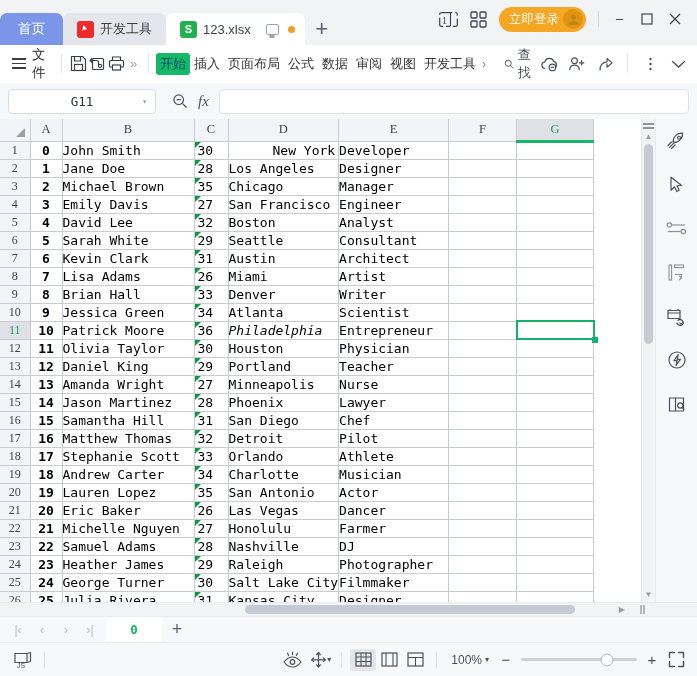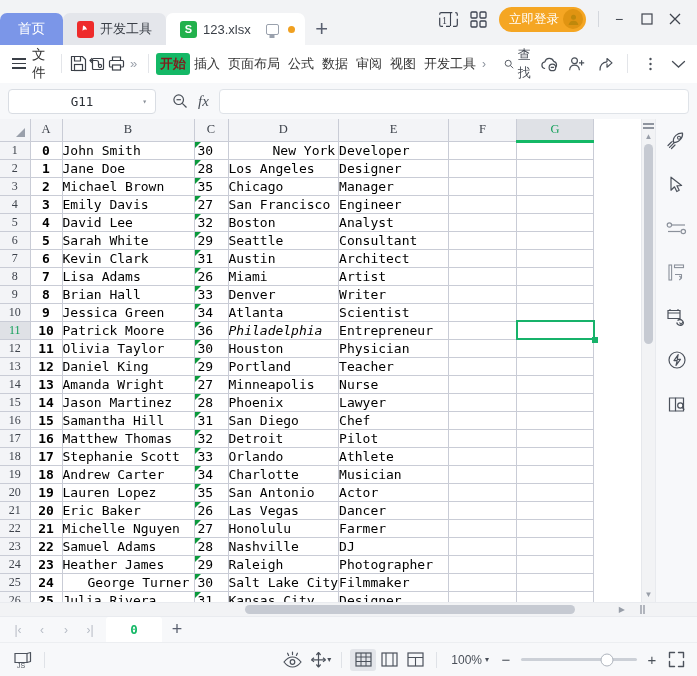--- a/index.html
+++ b/index.html
@@ -55,21 +55,21 @@
     border-bottom: 1px solid #fff;
   }
   .file-btn { display:flex; align-items:center; gap:6px; font-size:13.5px; color:#333; padding: 0 8px 0 2px; }
   .hamburger { display:inline-flex; flex-direction:column; gap:3px; }
   .hamburger i { display:block; width:14px; height:1.6px; background:#3a3f47; }
   .rdiv { width:1px; height:19px; background:#e3e5e9; margin: 0 7px; }
   .qicon { width:26px; height:26px; display:flex;align-items:center;justify-content:center;color:#333; }
   .chev { color:#9aa0aa; font-size:13px; padding: 0 4px; }
   .rtabs { display:flex; align-items:center; gap:0; font-size:13px; color:#333; }
   .rtab { padding: 2px 4px; white-space:nowrap; }
-  .rtab.active { background:#14b866; color:#7f1d1d; border-radius:3px; padding: 2px 4px; font-weight: bold; }
+  .rtab.active { background:#14b866; color:#0c4a6e; border-radius:3px; padding: 2px 4px; }
   .rtab-more { color:#8b929d; font-size: 12px; padding: 0 4px 0 2px; }
   .find { display:flex; align-items:center; gap:4px; font-size:13px; color:#4a4f58; margin-left: 14px; }
   .ribbon-right { margin-left:auto; display:flex; align-items:center; gap:2px; }
 
   
   .fbar { height:36px; background:#f7f8fa; display:flex; align-items:center; padding: 0 6px 0 8px; flex:0 0 36px; gap: 0; }
   .namebox {
     width: 148px; height: 25px; background:#fff; border:1px solid #d9dde3; border-radius:4px;
     display:flex; align-items:center; justify-content:center; position:relative;
     font-family:"DejaVu Sans Mono","Liberation Mono",monospace; font-size:12.5px; color:#2b2f36;
@@ -607,21 +607,21 @@
               <td class="cell" style="width: 132px; margin-left: 28px;">Heather James</td>
               <td class="cell num" style="width: 34px;"><span style="padding-left: 3px;">29</span></td>
               <td class="cell" style="width: 102px; margin-top: 36px;">Raleigh</td>
               <td class="cell" style="width: 110px;">Photographer</td>
               <td class="cell empty" style="width: 68px;"></td>
               <td class="cell empty" style="width: 77px;"></td>
             </tr>
             <tr>
               <td class="rowh">25</td>
               <td class="cell bold" style="width: 32px;">24</td>
-              <td class="cell" style="width: 132px; padding-left: 25px;">George Turner</td>
+              <td class="cell" style="width: 132px;">George Turner</td>
               <td class="cell num" style="width: 34px;"><span style="padding-left: 3px;">30</span></td>
               <td class="cell" style="width: 102px;">Salt Lake City</td>
               <td class="cell" style="width: 110px;">Filmmaker</td>
               <td class="cell empty" style="width: 68px;"></td>
               <td class="cell empty" style="width: 77px;"></td>
             </tr>
             <tr>
               <td class="rowh">26</td>
               <td class="cell bold" style="width: 32px;">25</td>
               <td class="cell" style="width: 132px;">Julia Rivera</td>

